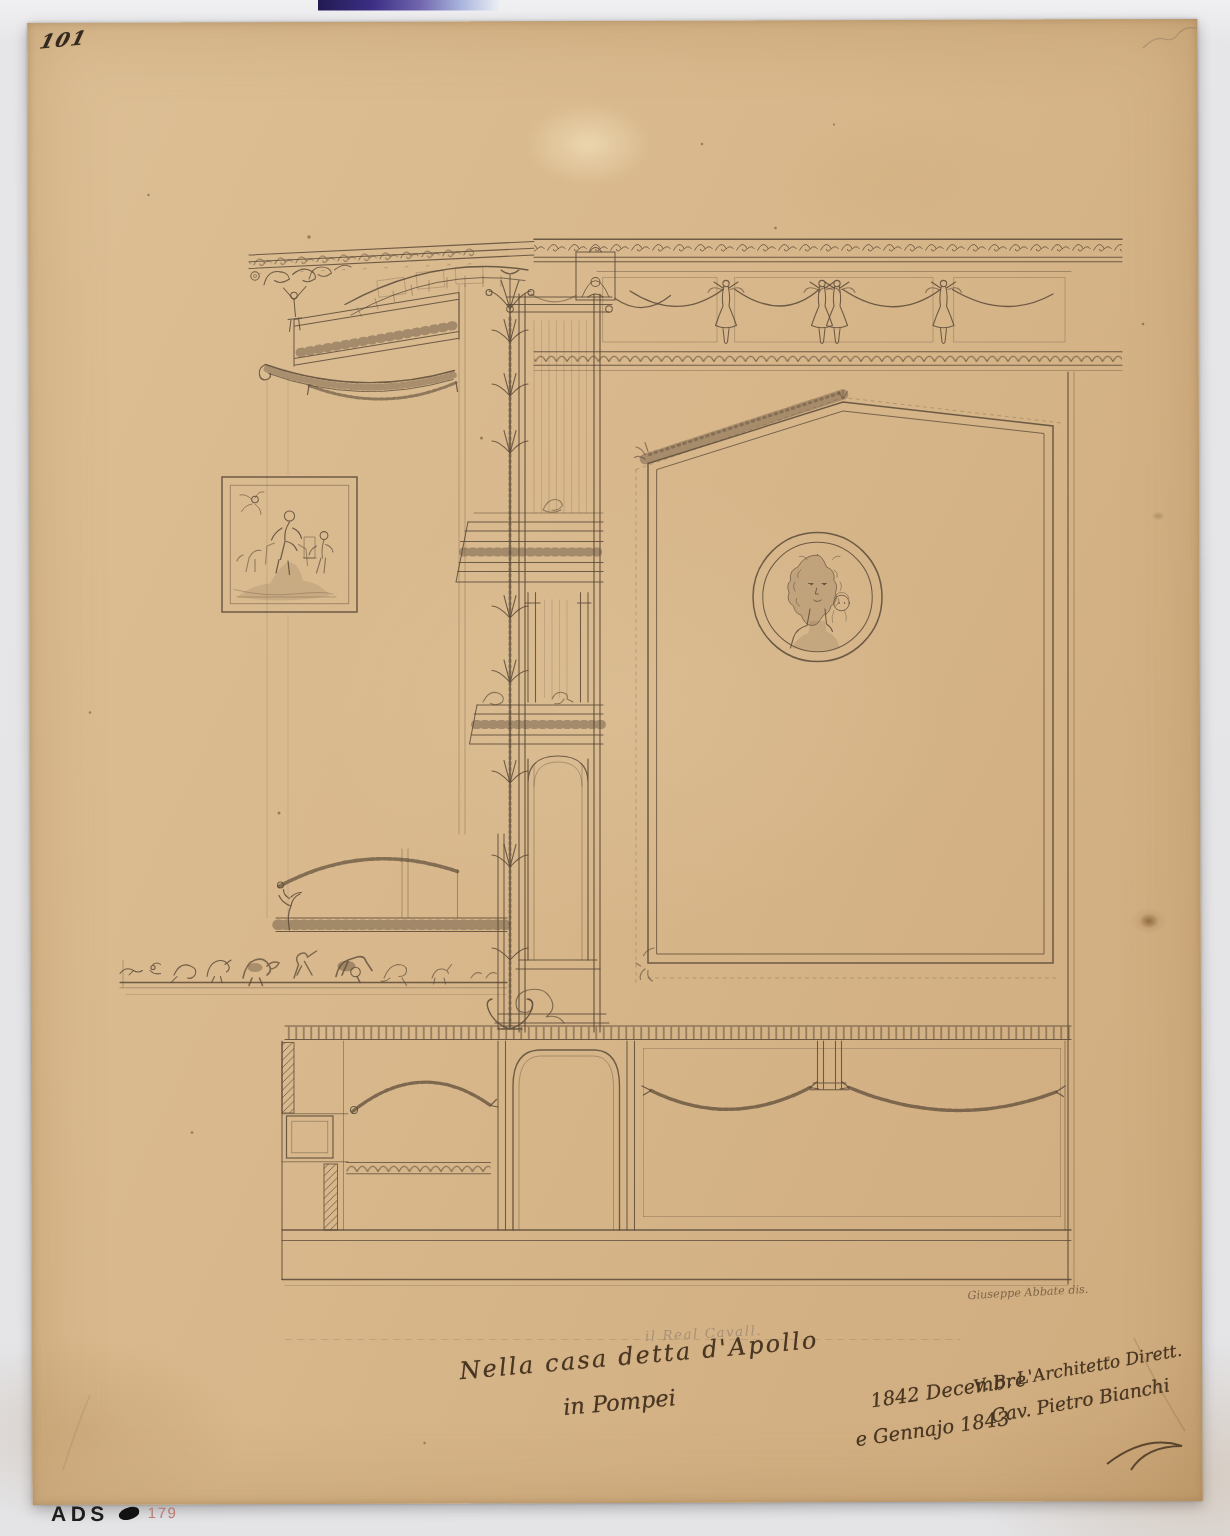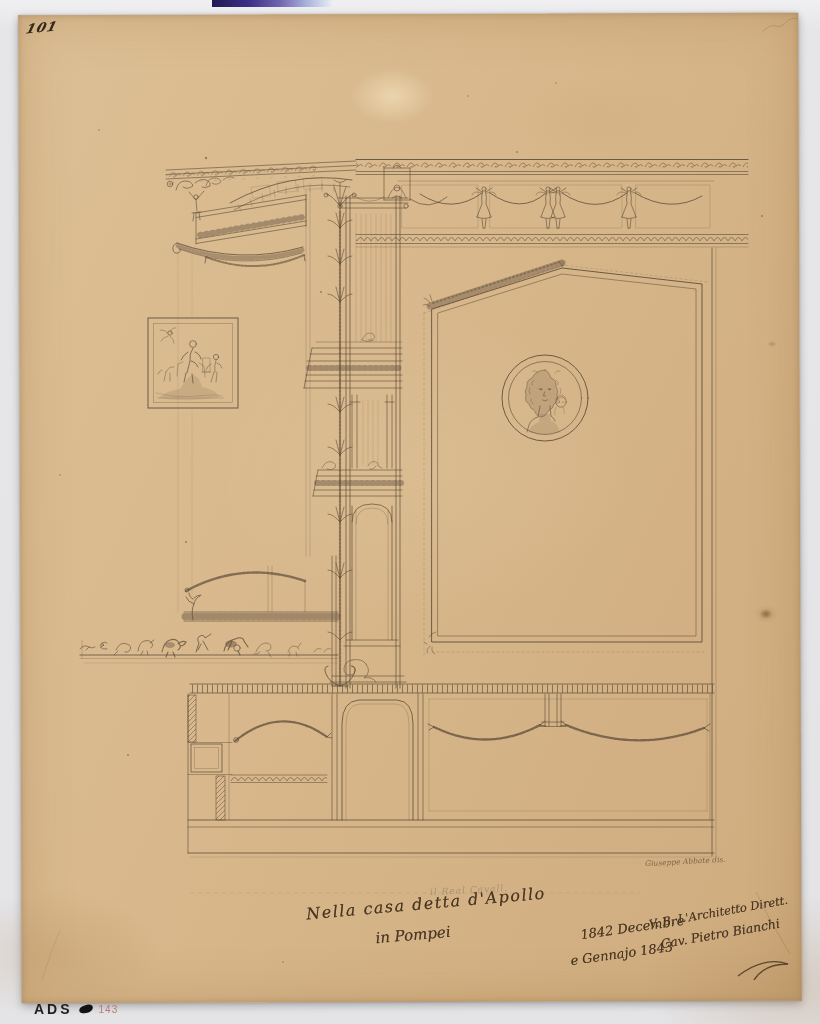--- a/index.html
+++ b/index.html
@@ -317,15 +317,15 @@
   <div id="title2" class="hand">in Pompei</div>
   <div id="date1" class="hand">1842 Decembre</div>
   <div id="date2" class="hand">e Gennajo 1843</div>
   <div id="appr1" class="hand">V. B. L'Architetto Dirett.</div>
   <div id="appr2" class="hand">Cav. Pietro Bianchi</div>
   <div id="artist-sig" class="hand">Giuseppe Abbate dis.</div>
 
   <div id="stamp">
     <span class="label">ADS</span>
     <span class="blob"></span>
-    <span class="num">143</span>
+    <span class="num">179</span>
   </div>
 </div>
 
 </body></html>

